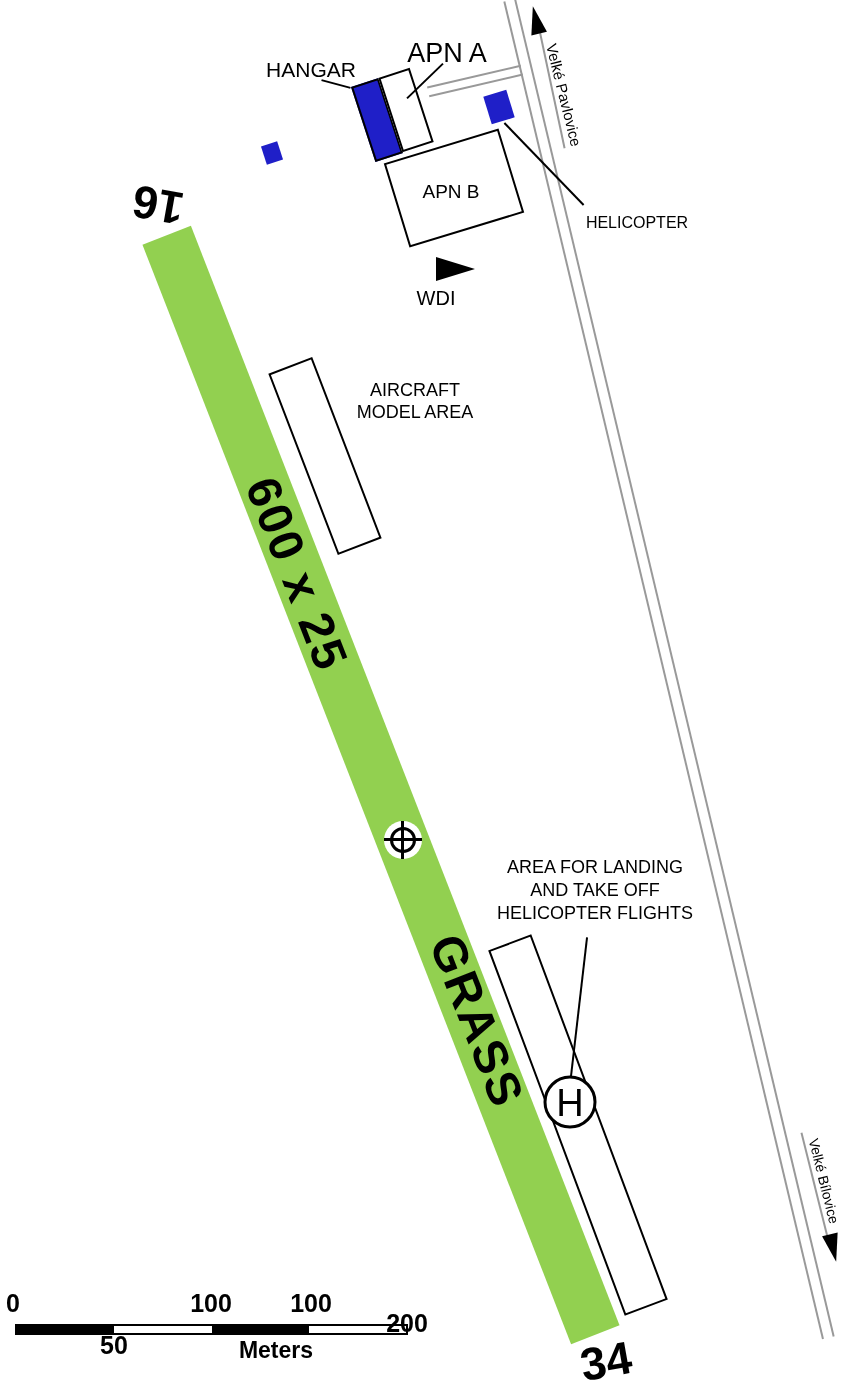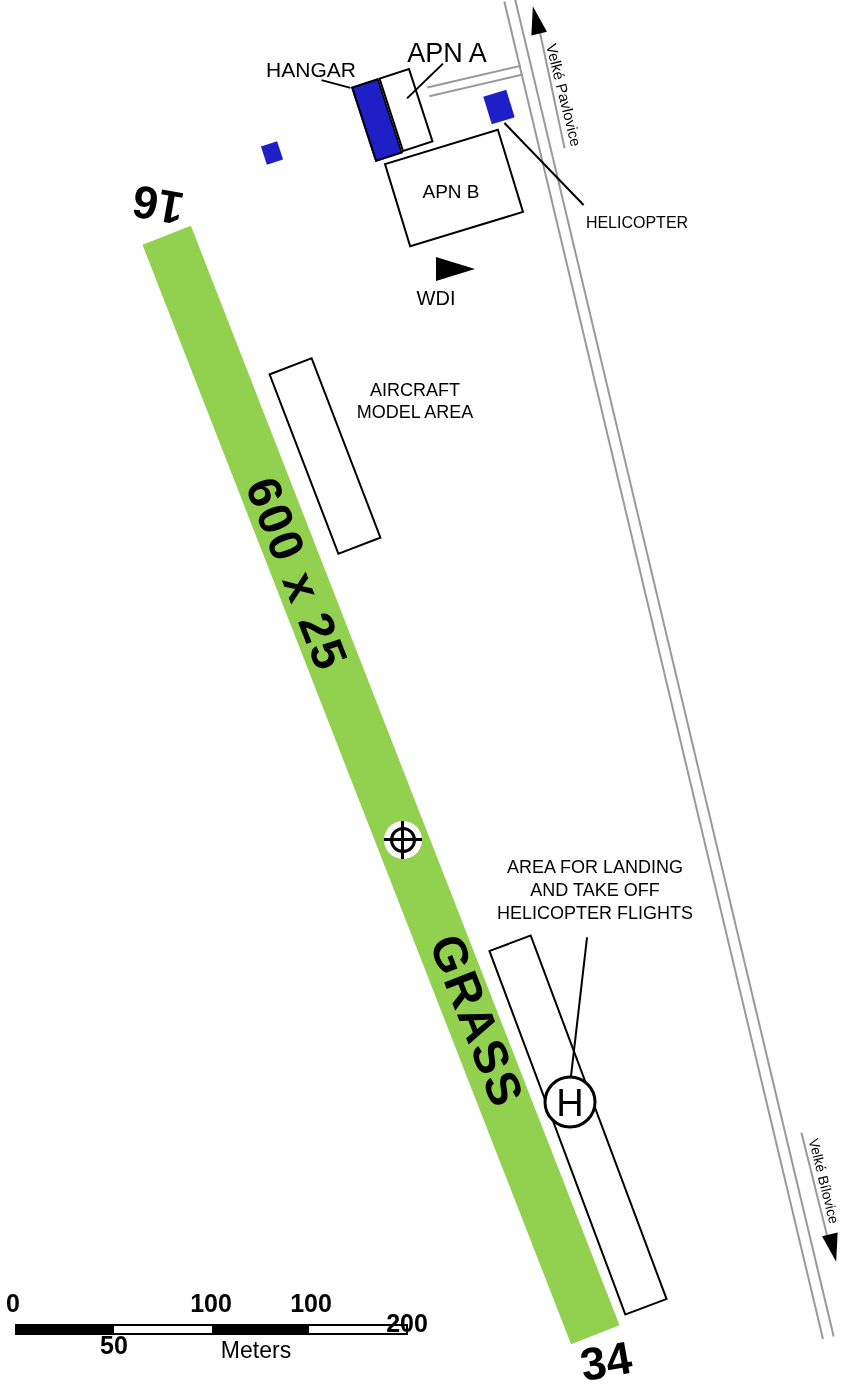--- a/index.html
+++ b/index.html
@@ -110,15 +110,15 @@
     <div class="sb-seg" style="background:#000;"></div>
     <div class="sb-seg" style="background:#fff;"></div>
     <div class="sb-seg" style="background:#000;"></div>
     <div class="sb-seg" style="background:#fff;"></div>
   </div>
   <div class="sb-tick" style="left:13px;top:1303px;">0</div>
   <div class="sb-tick" style="left:114px;top:1303px;margin-top:42px;">50</div>
   <div class="sb-tick" style="left:211px;top:1303px;">100</div>
   <div class="sb-tick" style="left:311px;top:1303px;">100</div>
   <div class="sb-tick" style="left:407px;top:1303px;margin-top:20px;">200</div>
-  <div class="lbl" style="left:256px;top:1350px;font-size:23px;font-weight:normal;">Meters</div>
+  <div class="lbl" style="left:276px;top:1350px;font-size:23px;font-weight:bold;">Meters</div>
 
 </div>
 
 </body></html>

